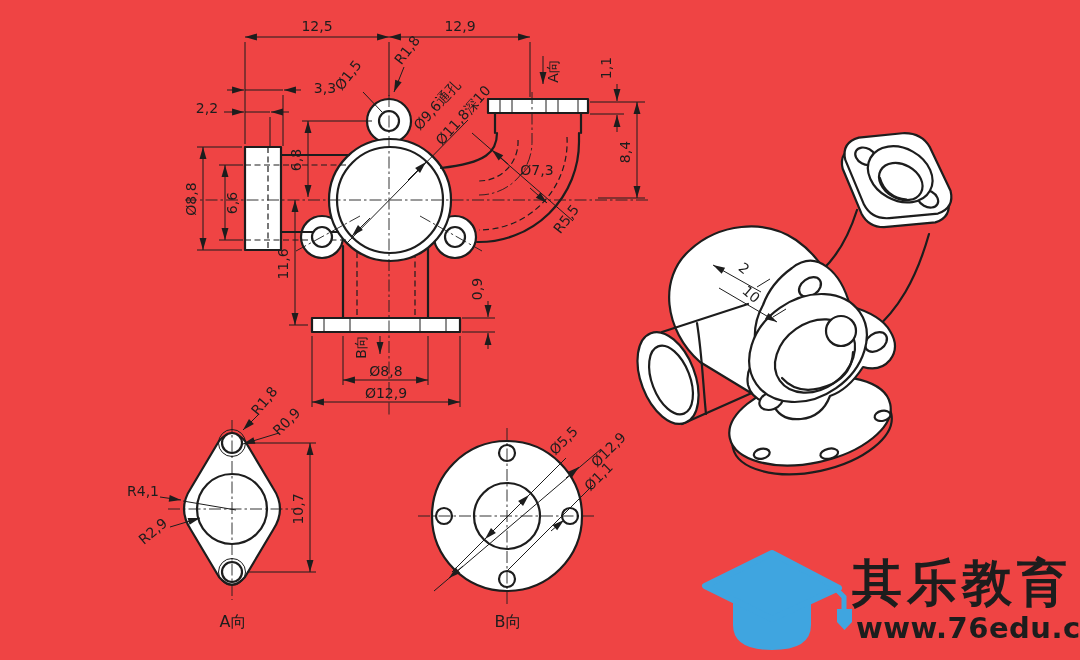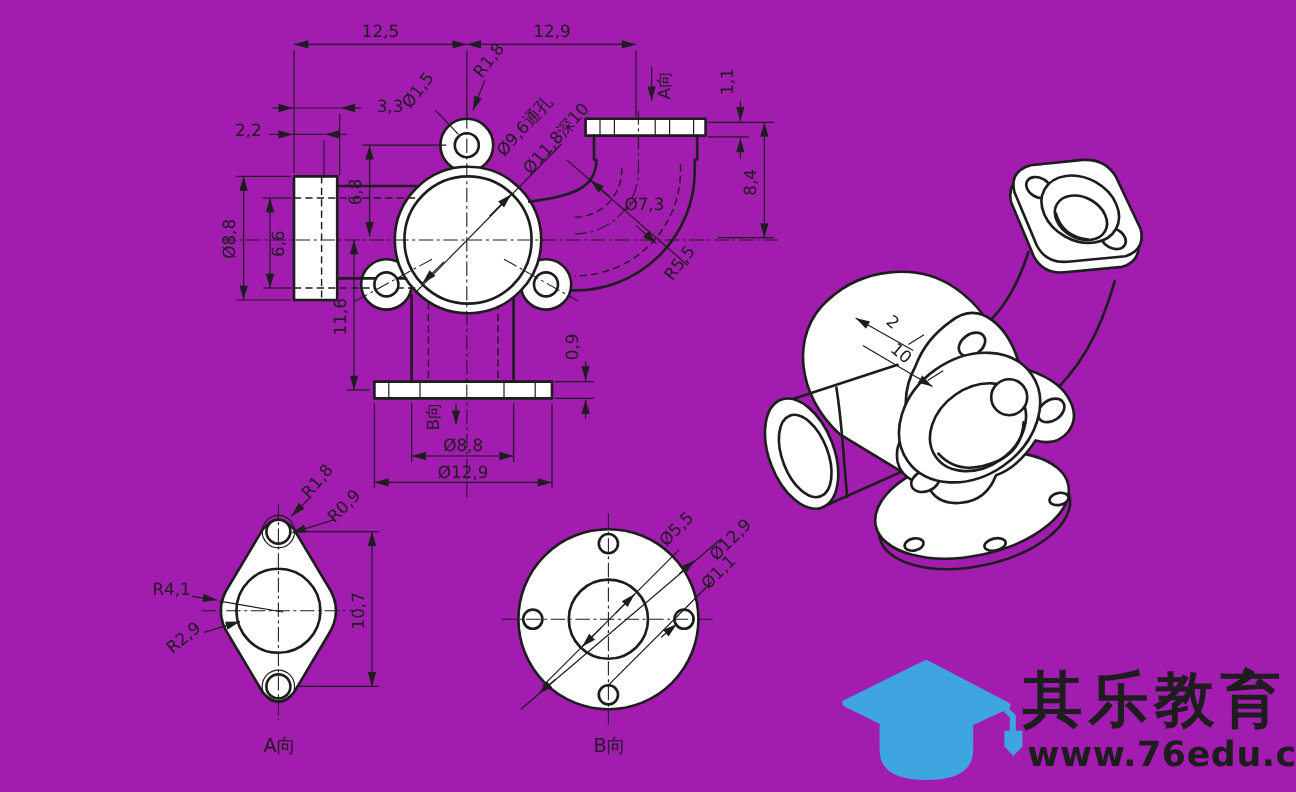--- a/index.html
+++ b/index.html
@@ -1,16 +1,16 @@
 <!DOCTYPE html>
 <html><head>
 <meta charset="utf-8">
 <style>
   html,body{margin:0;padding:0;background:#fff;}
-  .stage{position:relative;width:1080px;height:660px;background:#a21caf;overflow:hidden;}
+  .stage{position:relative;width:1080px;height:660px;background:#ef4444;overflow:hidden;}
   svg{display:block;}
   .b {fill:none;stroke:#1d1d1d;stroke-width:2.2;stroke-linecap:round;stroke-linejoin:round;}
   .bf{fill:#ffffff;stroke:#1d1d1d;stroke-width:2.2;stroke-linejoin:round;}
   .t {fill:none;stroke:#1d1d1d;stroke-width:1;}
   .cl{fill:none;stroke:#1d1d1d;stroke-width:.9;stroke-dasharray:12 3 2.5 3;}
   .hd{fill:none;stroke:#1d1d1d;stroke-width:1.2;stroke-dasharray:6 3.5;}
   text{font-family:"DejaVu Sans","Liberation Sans",sans-serif;font-size:14px;fill:#1d1d1d;}
   .lbl{font-size:16px;}
   .brand{font-size:50px;font-weight:bold;letter-spacing:5px;}
   .url{font-size:29px;font-weight:bold;letter-spacing:.5px;}

